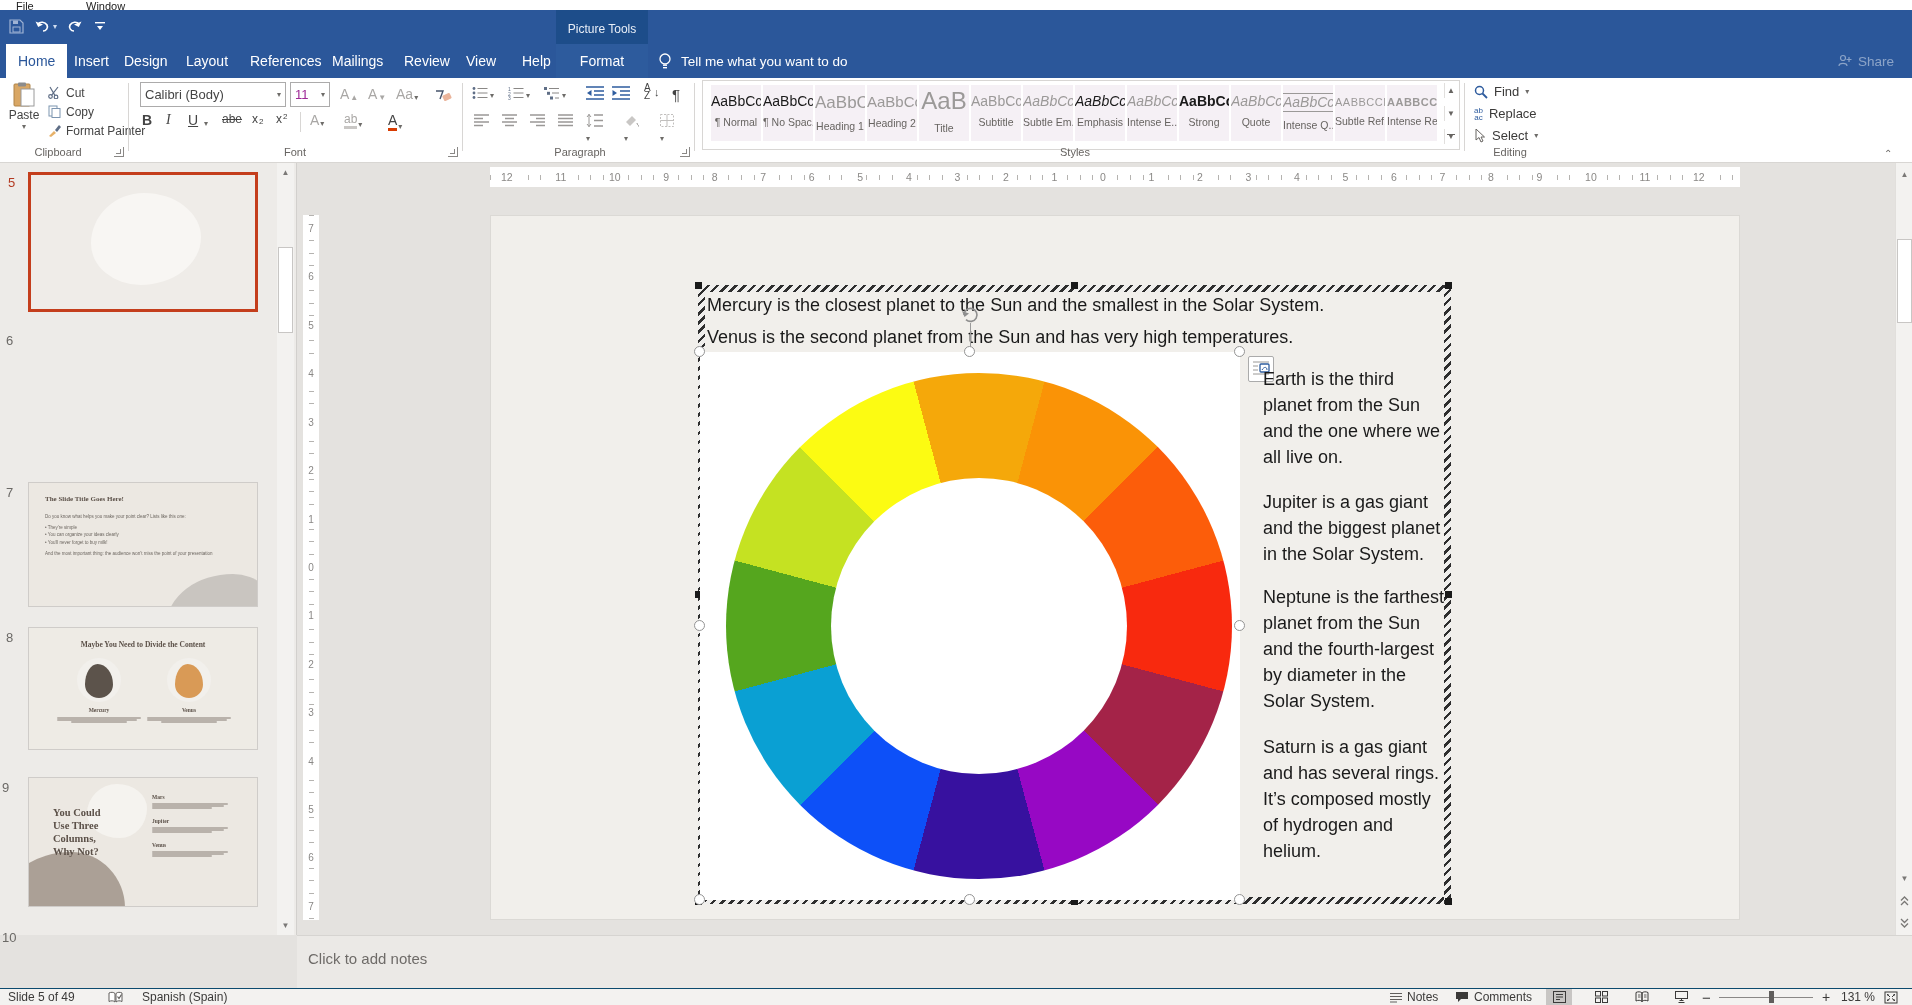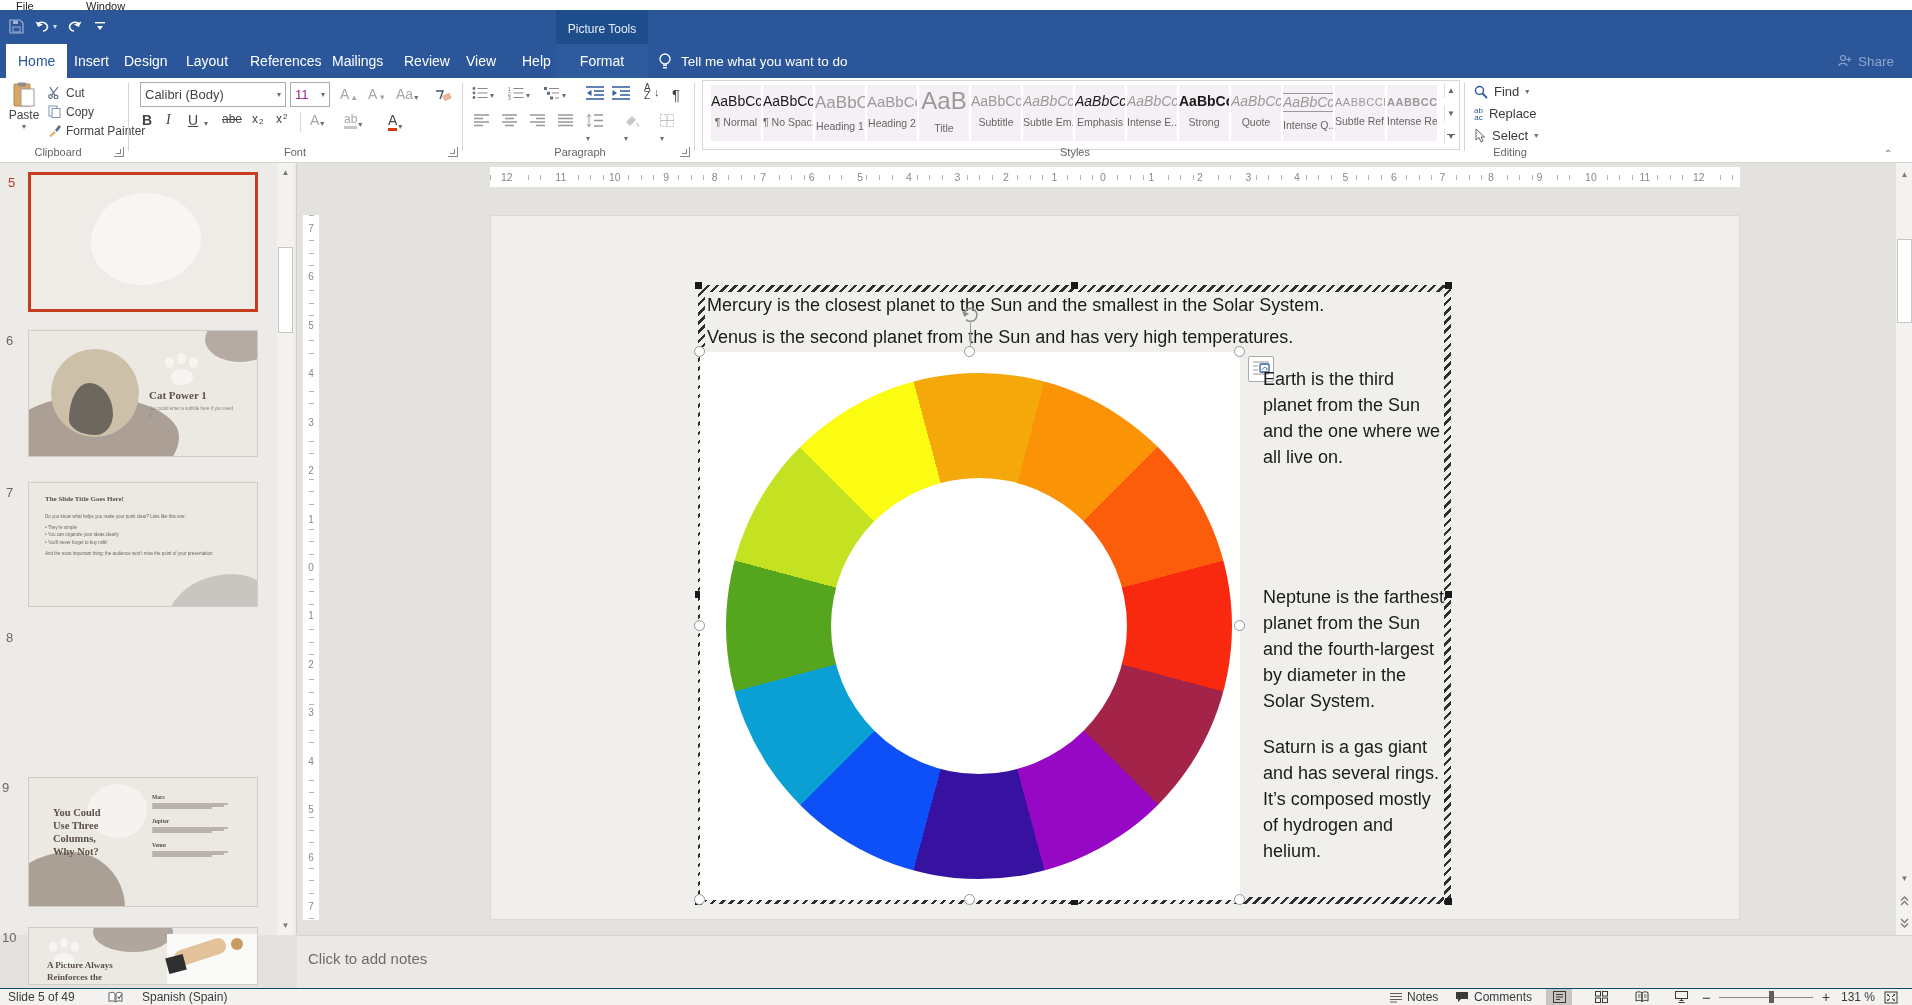--- a/index.html
+++ b/index.html
@@ -525,50 +525,56 @@
     </div>
   </div>
 
   <div class="abs thumbs">
     <div class="tnum" style="left:8px;top:12px;color:#b33a21">5</div>
     <div class="tslide sel" style="top:9px;height:140px;background:#efece8">
       <div class="abs" style="left:60px;top:18px;width:110px;height:92px;background:#f8f6f3;border-radius:48% 52% 55% 45%/55% 48% 52% 45%"></div>
     </div>
 
     <div class="tnum" style="left:6px;top:170px">6</div>
-    <div class="tslide" style="top:167px;height:127px;background:#ece8e2">
-      <div class="abs" style="right:-18px;top:-14px;width:70px;height:45px;background:#b5aba2;border-radius:50%"></div>
-      <div class="abs" style="left:-30px;bottom:-30px;width:180px;height:90px;background:#ab9f96;border-radius:50% 50% 40% 60%/60% 45% 55% 40%"></div>
-      <div class="abs" style="left:22px;top:18px;width:88px;height:88px;background:#ccc0a9;border-radius:50%">
-        <div class="abs" style="left:18px;top:34px;width:44px;height:52px;background:#6e675f;border-radius:45% 55% 40% 60%/70% 60% 40% 30%"></div>
-      </div>
-      <div class="abs">
-        <span class="pawdot" style="left:136px;top:26px;width:9px;height:11px"></span>
-        <span class="pawdot" style="left:148px;top:22px;width:9px;height:11px"></span>
-        <span class="pawdot" style="left:160px;top:26px;width:9px;height:11px"></span>
-        <span class="pawdot" style="left:142px;top:38px;width:22px;height:16px;border-radius:50% 50% 45% 45%"></span>
-      </div>
-      <div class="abs mini-serif" style="left:120px;top:58px;font-size:11px">Cat Power 1</div>
-      <div class="abs" style="left:120px;top:74px;width:86px;font-size:4.5px;color:#8a837c;line-height:1.6">You could enter a subtitle here if you need it</div>
-    </div>
 
     <div class="tnum" style="left:6px;top:322px">7</div>
     <div class="tslide" style="top:319px;height:125px;background:#ece8e2">
       <div class="abs" style="right:-20px;bottom:-18px;width:110px;height:50px;background:#c9c5c0;border-radius:60% 40% 0 0/100% 80% 0 0"></div>
       <div class="abs mini-serif" style="left:16px;top:12px;font-size:7px">The Slide Title Goes Here!</div>
       <div class="abs" style="left:16px;top:30px;width:185px;font-size:4.5px;color:#6b655f;line-height:1.7">
         <div>Do you know what helps you make your point clear? Lists like this one:</div>
         <div style="margin-top:3px">•&nbsp;<span>They're simple</span></div>
         <div>•&nbsp;<span>You can organize your ideas clearly</span></div>
         <div>•&nbsp;<span>You'll never forget to buy milk!</span></div>
         <div style="margin-top:3px">And the most important thing: the audience won't miss the point of your presentation</div>
       </div>
     </div>
 
     <div class="tnum" style="left:6px;top:467px">8</div>
+    <div class="tslide" style="top:464px;height:123px;background:#eeebe5">
+      <div class="abs mini-serif" style="left:0;top:12px;width:100%;text-align:center;font-size:7.5px">Maybe You Need to Divide the Content</div>
+      <div class="abs" style="left:48px;top:30px;width:44px;height:44px;background:#f2f0ec;border-radius:50%">
+        <div class="abs" style="left:8px;top:6px;width:28px;height:34px;background:#5c534b;border-radius:45% 55% 50% 50%/60% 60% 40% 40%"></div>
+      </div>
+      <div class="abs" style="left:138px;top:30px;width:44px;height:44px;background:#f2f0ec;border-radius:50%">
+        <div class="abs" style="left:8px;top:6px;width:28px;height:34px;background:#d99a56;border-radius:45% 55% 50% 50%/60% 60% 40% 40%"></div>
+      </div>
+      <div class="abs mini-serif" style="left:48px;top:79px;width:44px;text-align:center;font-size:5.5px">Mercury</div>
+      <div class="abs mini-serif" style="left:138px;top:79px;width:44px;text-align:center;font-size:5.5px">Venus</div>
+      <div class="abs" style="left:28px;top:89px;width:84px">
+        <div class="ml" style="width:84px"></div>
+          <div class="ml" style="width:80px"></div>
+          <div class="ml" style="width:56px;margin-left:14px"></div>
+      </div>
+      <div class="abs" style="left:118px;top:89px;width:84px">
+        <div class="ml" style="width:84px"></div>
+          <div class="ml" style="width:80px"></div>
+          <div class="ml" style="width:56px;margin-left:14px"></div>
+      </div>
+    </div>
 
     <div class="tnum" style="left:2px;top:617px">9</div>
     <div class="tslide" style="top:614px;height:130px;background:#ece8e2">
       <div class="abs" style="left:-24px;bottom:-26px;width:120px;height:80px;background:#aba096;border-radius:55% 45% 50% 50%/60% 70% 30% 40%"></div>
       <div class="abs" style="left:58px;top:6px;width:60px;height:54px;background:#f5f3ef;border-radius:50% 50% 45% 55%/55% 45% 55% 45%"></div>
       <div class="abs mini-serif" style="left:24px;top:28px;font-size:10.5px;white-space:pre-line;line-height:1.25">You Could
 Use Three
 Columns,
 Why Not?</div>
       <div class="abs" style="left:123px;top:16px;width:78px">
@@ -581,36 +587,20 @@
           <div class="ml" style="width:72px"></div>
           <div class="ml" style="width:60px"></div>
         <div class="mini-serif" style="font-size:5.5px;margin-top:9px">Venus</div>
         <div class="ml" style="width:76px;margin-top:3px"></div>
           <div class="ml" style="width:72px"></div>
           <div class="ml" style="width:60px"></div>
       </div>
     </div>
 
     <div class="tnum" style="left:2px;top:767px">10</div>
-    <div class="tslide" style="top:764px;height:58px;background:#ece9e4">
-      <div class="abs" style="left:64px;top:-16px;width:80px;height:40px;background:#b0a69d;border-radius:50%"></div>
-      <div class="abs" style="right:0;top:6px;width:90px;height:52px;background:#fafaf8">
-        <div class="abs" style="left:6px;top:10px;width:54px;height:16px;background:#e4c39a;border-radius:8px;transform:rotate(-18deg)"></div>
-        <div class="abs" style="left:0px;top:22px;width:18px;height:16px;background:#2f2f2f;transform:rotate(-15deg)"></div>
-        <div class="abs" style="right:14px;top:4px;width:12px;height:12px;background:#c79b63;border-radius:50%"></div>
-      </div>
-      <div class="abs">
-        <span class="pawdot" style="left:20px;top:14px;width:8px;height:10px"></span>
-        <span class="pawdot" style="left:31px;top:10px;width:8px;height:10px"></span>
-        <span class="pawdot" style="left:42px;top:14px;width:8px;height:10px"></span>
-        <span class="pawdot" style="left:25px;top:25px;width:20px;height:14px;border-radius:50% 50% 45% 45%"></span>
-      </div>
-      <div class="abs mini-serif" style="left:18px;top:32px;font-size:9px;white-space:pre-line;line-height:1.3">A Picture Always
-Reinforces the</div>
-    </div>
 
     <div class="vsb">
       <div class="vsb-btn" style="top:0">▲</div>
       <div class="vsb-thumb" style="top:84px;height:86px"></div>
       <div class="vsb-btn" style="bottom:0">▼</div>
     </div>
   </div>
 
   <div class="abs docarea">
     <div class="page">
@@ -658,20 +648,23 @@
             <path d="M4 5h16 M4 9h5 M4 13h5 M4 17h16" stroke="#9a9896"></path>
             <rect x="11" y="7" width="9" height="8" rx="1" fill="none" stroke="#2e5c9e" stroke-width="1.3"></rect>
             <path d="M13 13 C15 9.5 18 9.5 18 13" fill="none" stroke="#2e5c9e"></path>
           </svg>
       </div>
 
       <div class="slidetext abs" style="left:772px;top:150px;width:182px">Earth is the third
 planet from the Sun
 and the one where we
 all live on.</div>
+      <div class="slidetext abs" style="left:772px;top:273px;width:182px">Jupiter is a gas giant
+and the biggest planet
+in the Solar System.</div>
       <div class="slidetext abs" style="left:772px;top:368px;width:182px">Neptune is the farthest
 planet from the Sun
 and the fourth-largest
 by diameter in the
 Solar System.</div>
       <div class="slidetext abs" style="left:772px;top:518px;width:182px">Saturn is a gas giant
 and has several rings.
 It’s composed mostly
 of hydrogen and
 helium.</div>

